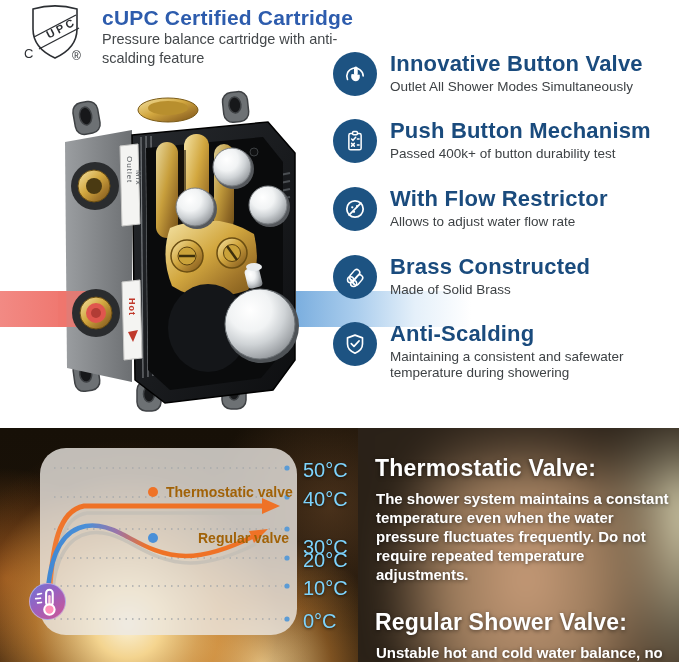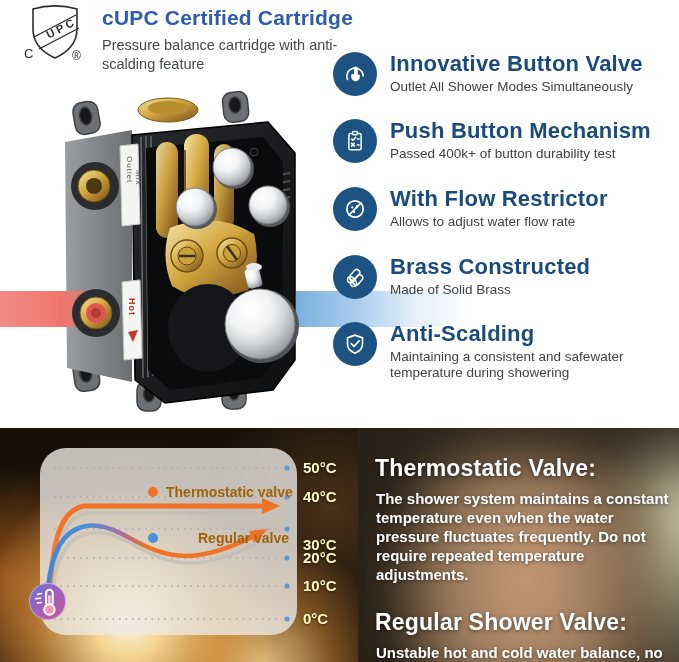--- a/index.html
+++ b/index.html
@@ -4,21 +4,21 @@
 <style>
   * { margin:0; padding:0; box-sizing:border-box; }
   html,body { width:679px; height:662px; }
   body { font-family:"Liberation Sans", sans-serif; background:#fff; }
   .canvas { position:relative; width:679px; height:662px; background:#ffffff; overflow:hidden; }
 
   
   .cert { position:absolute; left:22px; top:2px; display:flex; gap:14px; z-index:5; }
   .cert-text { padding-top:4px; }
   .cert-title { font-size:21px; font-weight:bold; color:#2d5cad; letter-spacing:0.2px; }
-  .cert-sub { margin-top:6px; font-size:14.5px; line-height:1.3; color:#44484b; width:255px; }
+  .cert-sub { margin-top:0; font-size:14.5px; line-height:1.3; color:#44484b; width:255px; }
 
   
   .red-band { position:absolute; left:0; top:291px; width:70px; height:36px; z-index:1;
               background:linear-gradient(90deg,#f28a84,#ef756d); }
   .blue-band { position:absolute; left:296px; top:291px; width:175px; height:36px; z-index:1;
               background:linear-gradient(90deg,rgba(116,170,221,0.95) 0%,rgba(143,189,231,0.75) 35%,rgba(189,217,242,0.4) 68%,rgba(255,255,255,0) 100%); }
 
   
   .valve-wrap { position:absolute; left:58px; top:80px; width:252px; height:340px; z-index:2; }
 
@@ -52,21 +52,21 @@
   
   .chart-panel { position:absolute; left:40px; top:20px; width:257px; height:187px;
     border-radius:26px; background:rgba(236,233,227,0.8); backdrop-filter:blur(2px); }
   .chart-svg { position:absolute; left:40px; top:20px; width:257px; height:187px; }
   .legend-item { position:absolute; display:flex; align-items:center; gap:8px;
     font-size:14px; font-weight:bold; color:#a16207; }
   .lg1 { left:148px; top:56px; } .lg2 { left:148px; top:102px;gap:40px; }
   .dot { width:10px; height:10px; border-radius:50%; }
   .dot-orange { background:#ef7226; } .dot-blue { background:#4a90d8; }
   .temp-labels { position:absolute; left:303px; top:0; width:55px; height:234px; }
-  .temp { position:absolute; color:#fef9c3; font-size:15px; font-weight:bold;
+  .temp { position:absolute; color:#7dd3fc; font-size:20px; font-weight:normal;
     text-shadow:0 1px 3px rgba(0,0,0,0.6); }
   .t0{top:31px} .t1{top:60px} .t2{top:108px} .t3{top:121px} .t4{top:149px} .t5{top:182px}
   .thermo-badge { position:absolute; left:29px; top:155px; width:37px; height:37px; border-radius:50%;
     background:linear-gradient(140deg,#6d74d6 0%, #9b60bf 45%, #cf5593 100%);
     border:1.5px solid rgba(210,222,245,0.55);
     display:flex; align-items:center; justify-content:center; z-index:3; }
 
   
   .vb { position:absolute; left:375px; top:27px; width:298px; color:#ffffff;
     text-shadow:0 1px 4px rgba(0,0,0,0.55); }

